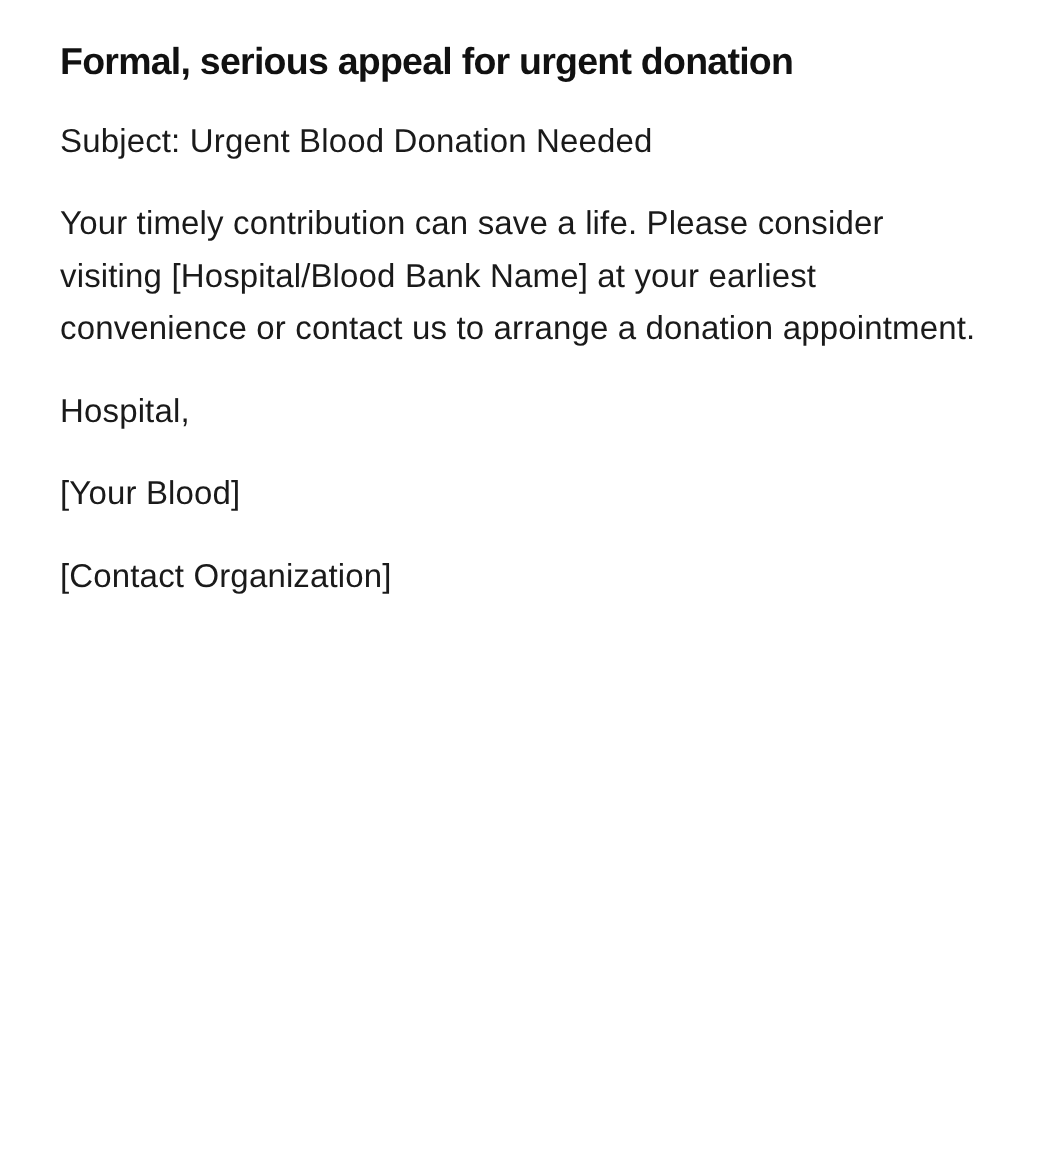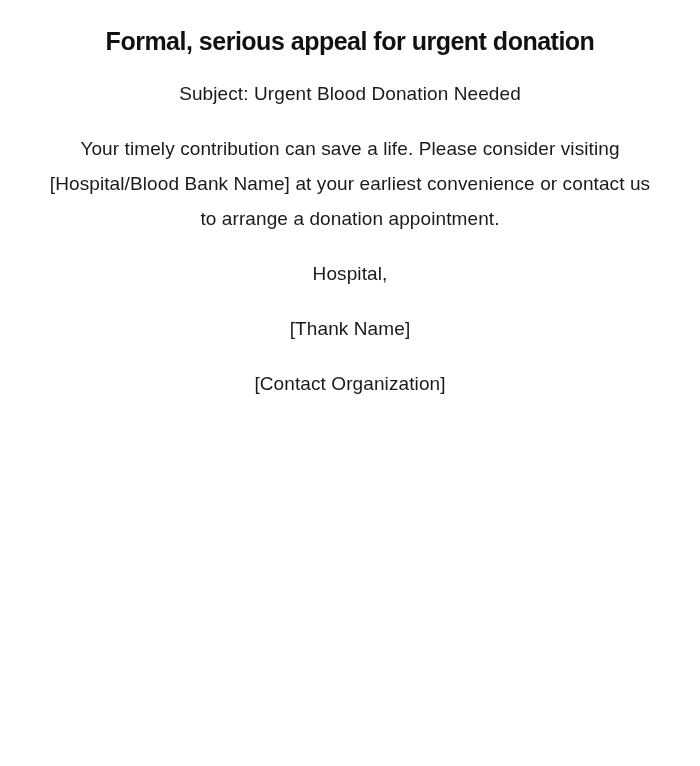--- a/index.html
+++ b/index.html
@@ -1,24 +1,24 @@
 <!DOCTYPE html>
 <html><head>
 <meta charset="utf-8">
 <style>
   html, body { margin: 0; padding: 0; background: #ffffff; }
   body { width: 700px; height: 766px; overflow: hidden; font-family: "Liberation Sans", sans-serif; color: #1a1a1a; }
-  .page { padding: 24px 40px 0 40px; text-align: center; }
+  .page { padding: 24px 40px 0 40px; }
   h1 { font-size: 25px; font-weight: bold; margin: 0 0 18px 0; letter-spacing: -0.5px; color: #111; line-height: 34px; }
-  p { font-size: 19px; line-height: 35px; margin: 0 0 20px 0; letter-spacing: 0.1px; }
+  p { font-size: 22px; line-height: 35px; margin: 0 0 20px 0; letter-spacing: 0.1px; }
   p.subject { margin-bottom: 20px; }
 </style>
 </head>
 <body>
 
 <div class="page">
   <h1>Formal, serious appeal for urgent donation</h1>
   <p class="subject">Subject: Urgent Blood Donation Needed</p>
   <p>Your timely contribution can save a life. Please consider visiting [Hospital/Blood Bank Name] at your earliest convenience or contact us to arrange a donation appointment.</p>
   <p>Hospital,</p>
-  <p>[Thank Name]</p>
+  <p>[Your Blood]</p>
   <p>[Contact Organization]</p>
 </div>
 
 </body></html>

